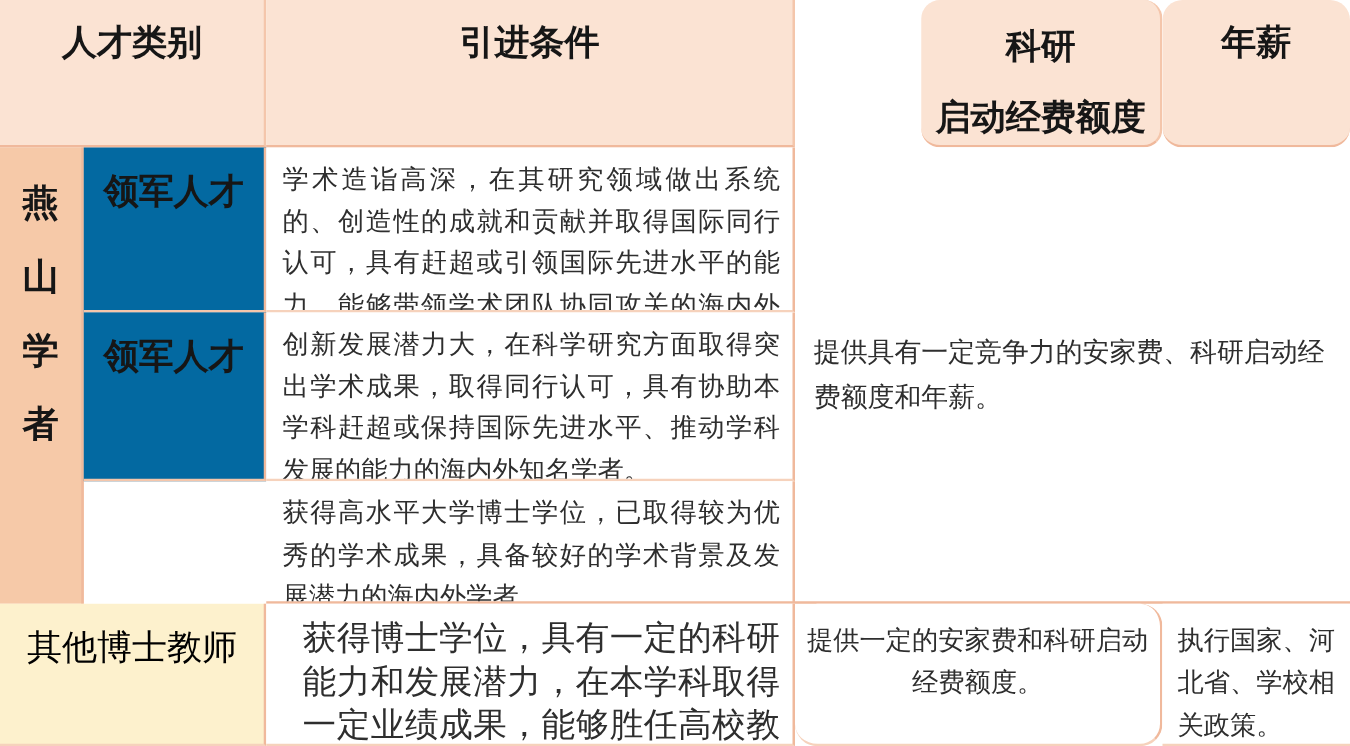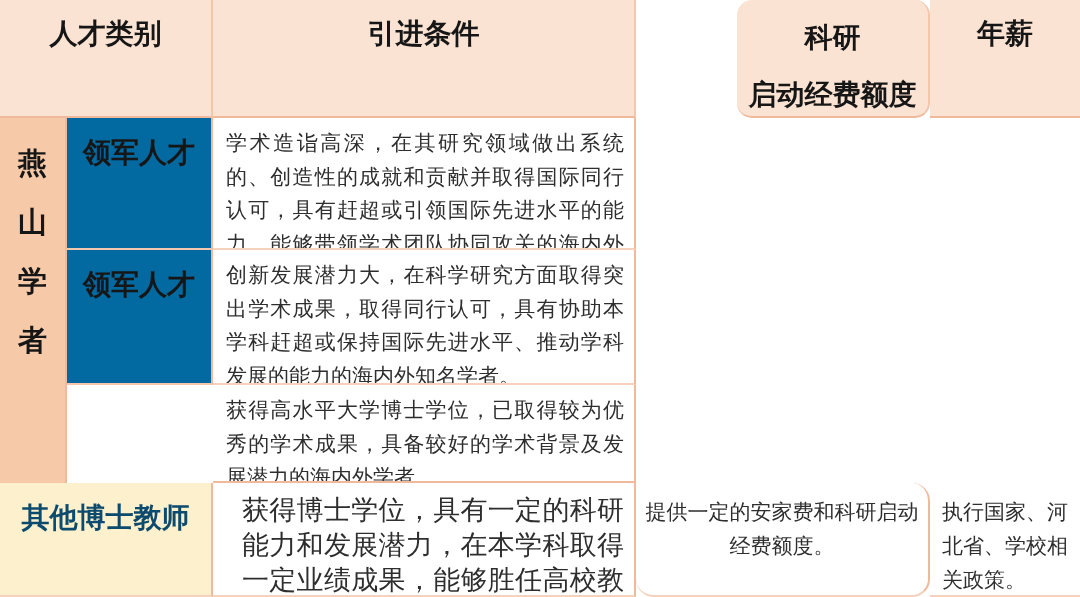--- a/index.html
+++ b/index.html
@@ -73,21 +73,21 @@
     text-align:left;
   }
   
   .other-label{
     grid-column:1 / span 2;grid-row:5;
     background:#fdf1cd;
     border-right:2px solid #f0b99c;
     border-bottom:2px solid #f6d2bc;
     text-align:center;
     padding-top:16px;
-    font-weight:bold;font-size:28px;color:#0c4a6e;
+    font-weight:normal;font-size:28px;color:#000000;
   }
   .cond-bottom{
     grid-column:3;grid-row:5;
     background:#ffffff;
     border-right:2px solid #f0b99c;
     border-bottom:2px solid #f6d2bc;
     padding:10px 10px 0 29px;
     font-size:27px;line-height:35px;color:#2e2e2e;
     text-align:justify;
   }
@@ -118,21 +118,21 @@
   <div class="cell hdr br" style="grid-column:1 / span 2;grid-row:1;">
     <span>人才类别</span>
   </div>
   <div class="cell hdr br" style="grid-column:3;grid-row:1;">
     <span>引进条件</span>
   </div>
   <div class="cell hdr br hdr-2line" style="grid-column:5;grid-row:1;">
     <div>科研</div>
     <div>启动经费额度</div>
   </div>
-  <div class="cell hdr" style="grid-column:6;grid-row:1;">
+  <div class="cell hdr" style="grid-column:6;grid-row:1;border-radius:16px;">
     <span>年薪</span>
   </div>
 
   <div class="cell group-col">
     <span>燕</span>
     <span>山</span>
     <span>学</span>
     <span>者</span>
   </div>
 
@@ -147,20 +147,23 @@
     <span>领军人才</span>
   </div>
   <div class="cell cond" style="grid-row:3;">
     <span>创新发展潜力大，在科学研究方面取得突出学术成果，取得同行认可，具有协助本学科赶超或保持国际先进水平、推动学科发展的能力的海内外知名学者。</span>
   </div>
 
   <div class="cell cond last" style="grid-row:4;">
     <span>获得高水平大学博士学位，已取得较为优秀的学术成果，具备较好的学术背景及发展潜力的海内外学者。</span>
   </div>
 
+  <div class="cell merged-offer">
+    <span>提供具有一定竞争力的安家费、科研启动经费额度和年薪。</span>
+  </div>
 
   <div class="cell other-label">
     <span>其他博士教师</span>
   </div>
   <div class="cell cond-bottom">
     <span>获得博士学位，具有一定的科研能力和发展潜力，在本学科取得一定业绩成果，能够胜任高校教学工作。</span>
   </div>
   <div class="cell offer-bottom">
     <span>提供一定的安家费和科研启动经费额度。</span>
   </div>

